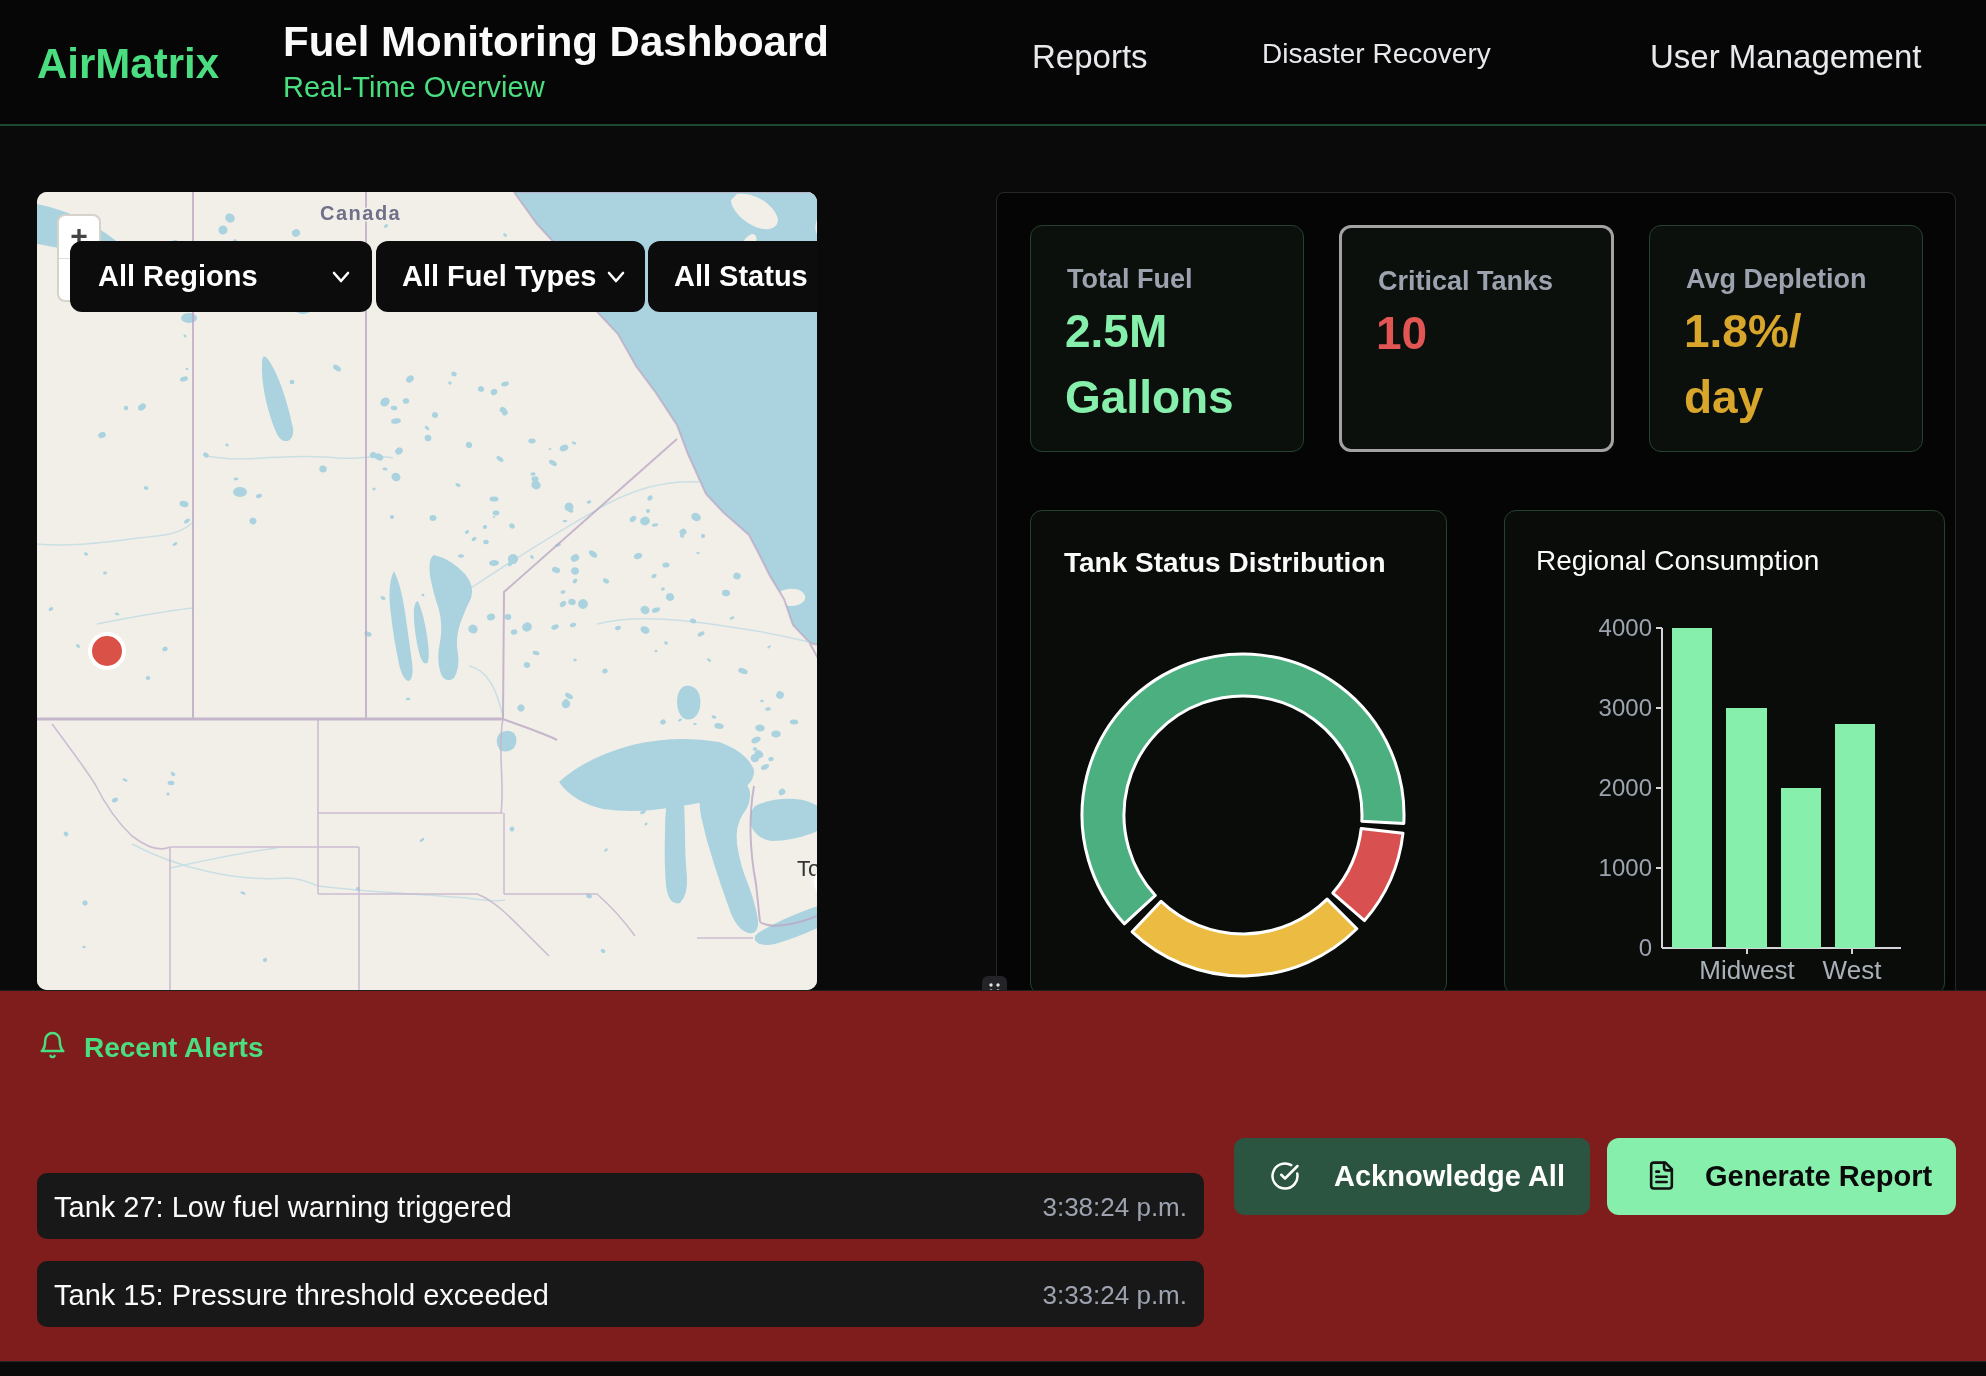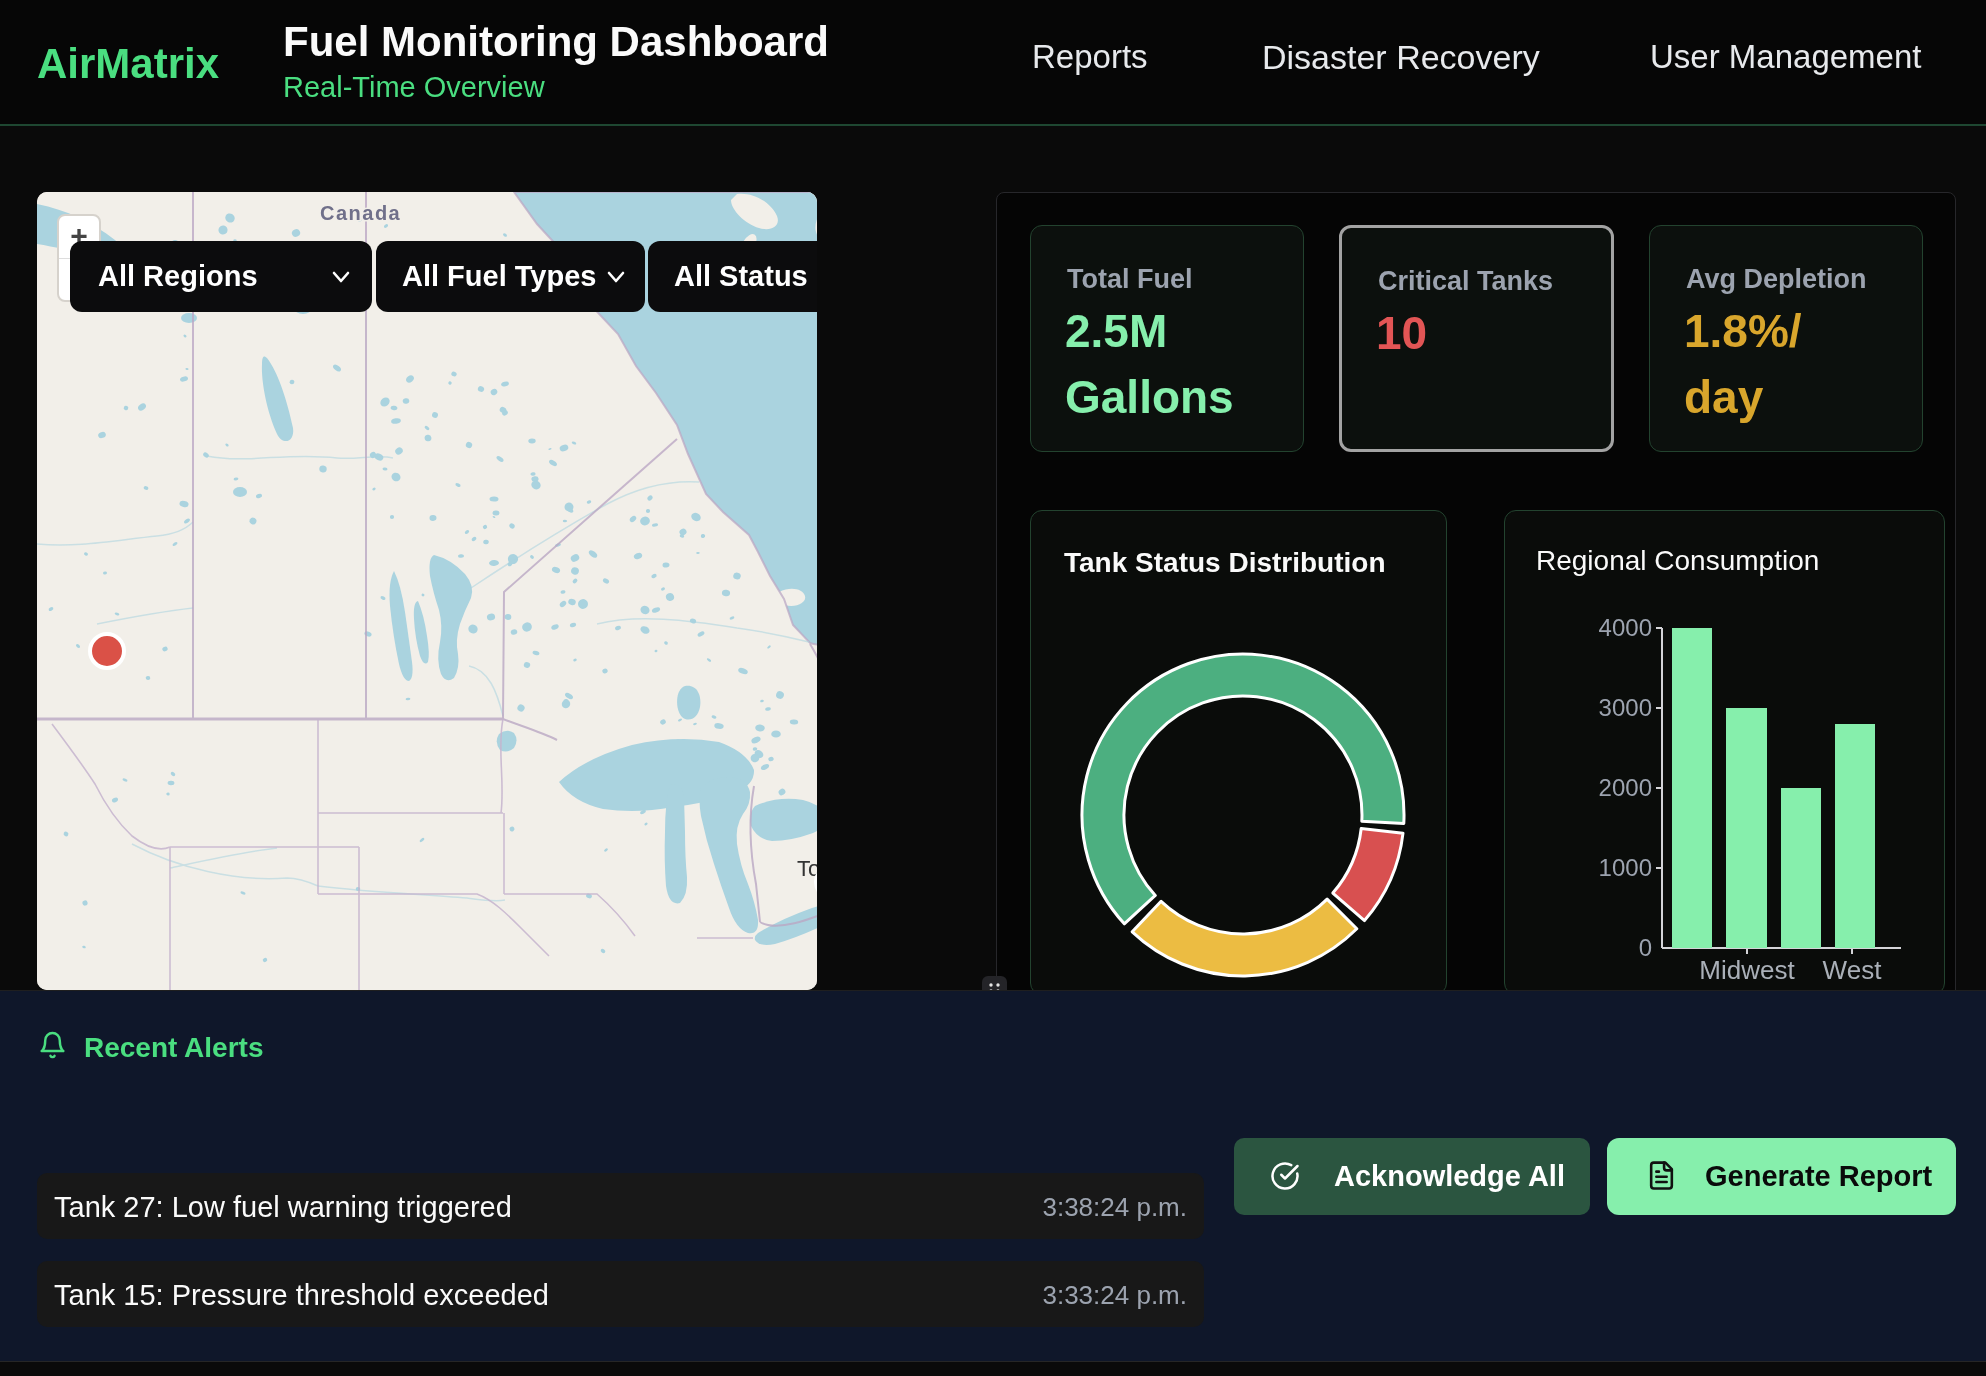--- a/index.html
+++ b/index.html
@@ -4,21 +4,21 @@
 html,body{width:1986px;height:1376px;background:#0a0a0a;font-family:"Liberation Sans",sans-serif;overflow:hidden}
 .a{position:absolute}
 </style></head>
 <body style="position:relative">
 
 <div class="a" style="left:0;top:0;width:1986px;height:126px;background:#060606;border-bottom:2px solid #1e4731">
   <div class="a" style="left:37px;top:40px;font-size:42px;font-weight:bold;color:#4ade80">AirMatrix</div>
   <div class="a" style="left:283px;top:18px;font-size:42px;font-weight:bold;color:#fafafa">Fuel Monitoring Dashboard</div>
   <div class="a" style="left:283px;top:71px;font-size:29px;color:#4ade80">Real-Time Overview</div>
   <div class="a" style="left:1032px;top:38px;font-size:33px;color:#e7e9ec">Reports</div>
-  <div class="a" style="left:1262px;top:38px;font-size:34px;color:#e7e9ec">Disaster Recovery</div>
+  <div class="a" style="left:1262px;top:38px;font-size:28px;color:#e7e9ec">Disaster Recovery</div>
   <div class="a" style="left:1650px;top:38px;font-size:33px;color:#e7e9ec">User Management</div>
 </div>
 
 <div class="a" style="left:37px;top:192px;width:780px;height:798px;border-radius:10px;overflow:hidden;background:#f2efe9">
 <svg width="956" height="798" viewBox="0 0 956 798">
 <rect width="956" height="798" fill="#f2efe9"></rect>
 <g fill="#aad3df" stroke="none">
 <ellipse cx="322" cy="28" rx="2.5" ry="1.5" transform="rotate(19 322 28)"></ellipse>
         <ellipse cx="337" cy="297" rx="1.8" ry="1.3" transform="rotate(-38 337 297)"></ellipse>
         <ellipse cx="150" cy="177" rx="1.6" ry="1.0" transform="rotate(12 150 177)"></ellipse>
@@ -477,21 +477,21 @@
   <circle cx="9" cy="9" r="1.7"></circle>
         <circle cx="16" cy="9" r="1.7"></circle>
   <circle cx="9" cy="15" r="1.7"></circle>
         <circle cx="16" cy="15" r="1.7"></circle>
   <circle cx="9" cy="21" r="1.7"></circle>
         <circle cx="16" cy="21" r="1.7"></circle>
   </g>
     </svg>
 </div>
 
-<div class="a" style="left:0;top:990px;width:1986px;height:372px;background:#0f172a;border-top:1px solid #1f1f1f;border-bottom:1px solid #262626">
+<div class="a" style="left:0;top:990px;width:1986px;height:372px;background:#7f1d1d;border-top:1px solid #1f1f1f;border-bottom:1px solid #262626">
   <svg class="a" style="left:38px;top:38px" width="29" height="32" viewBox="0 0 24 24" fill="none" stroke="#4ade80" stroke-width="2" stroke-linecap="round" stroke-linejoin="round">
     <path d="M6 8a6 6 0 0 1 12 0c0 7 3 9 3 9H3s3-2 3-9"></path>
       <path d="M10.3 21a1.94 1.94 0 0 0 3.4 0"></path>
   </svg>
   <div class="a" style="left:84px;top:41px;font-size:28px;font-weight:bold;color:#4ade80">Recent Alerts</div>
   <div class="a" style="left:37px;top:182px;width:1167px;height:66px;background:#181818;border-radius:10px">
     <span class="a" style="left:17px;top:18px;font-size:29px;color:#fafafa">Tank 27: Low fuel warning triggered</span>
     <span class="a" style="right:17px;top:19px;font-size:26px;color:#9ca3af">3:38:24 p.m.</span>
   </div>
   <div class="a" style="left:37px;top:270px;width:1167px;height:66px;background:#181818;border-radius:10px">

